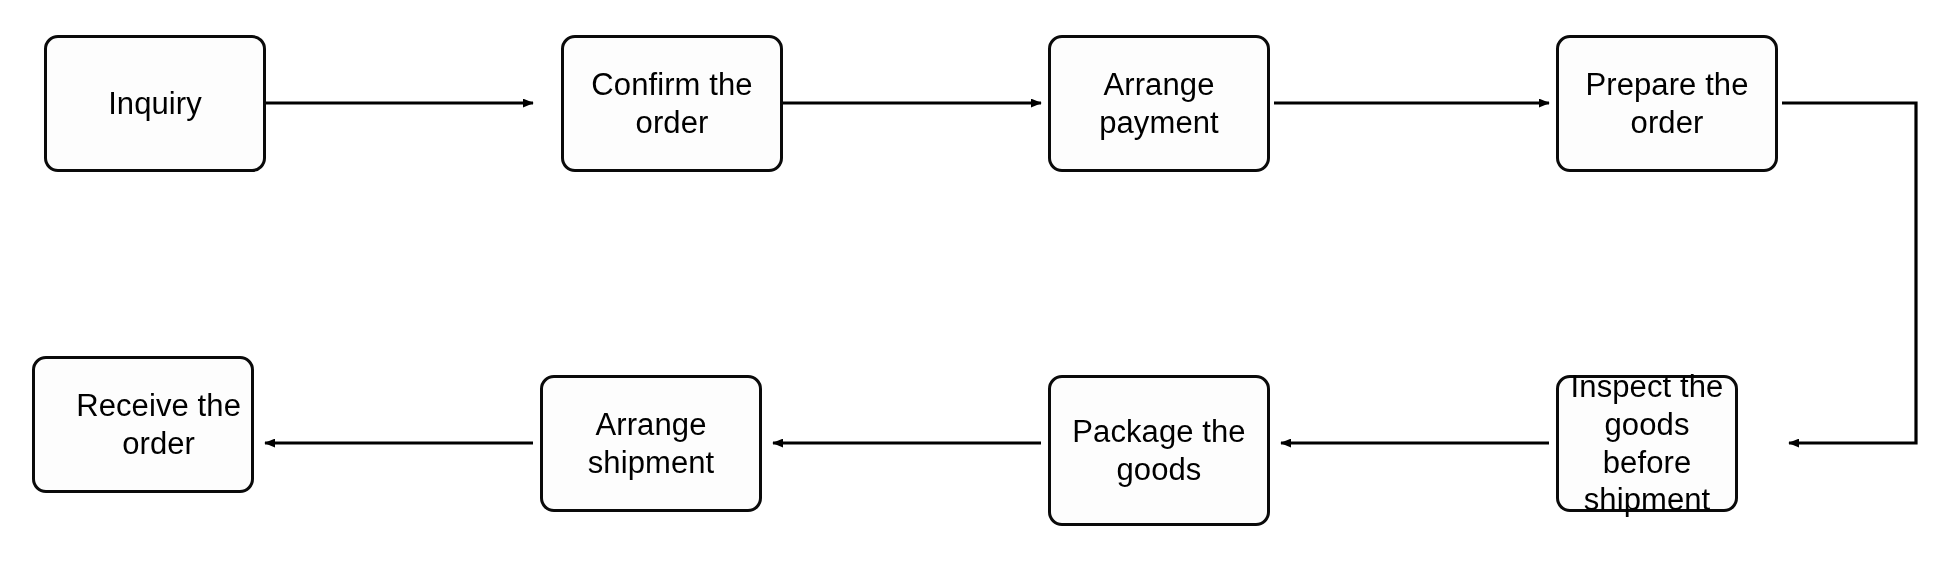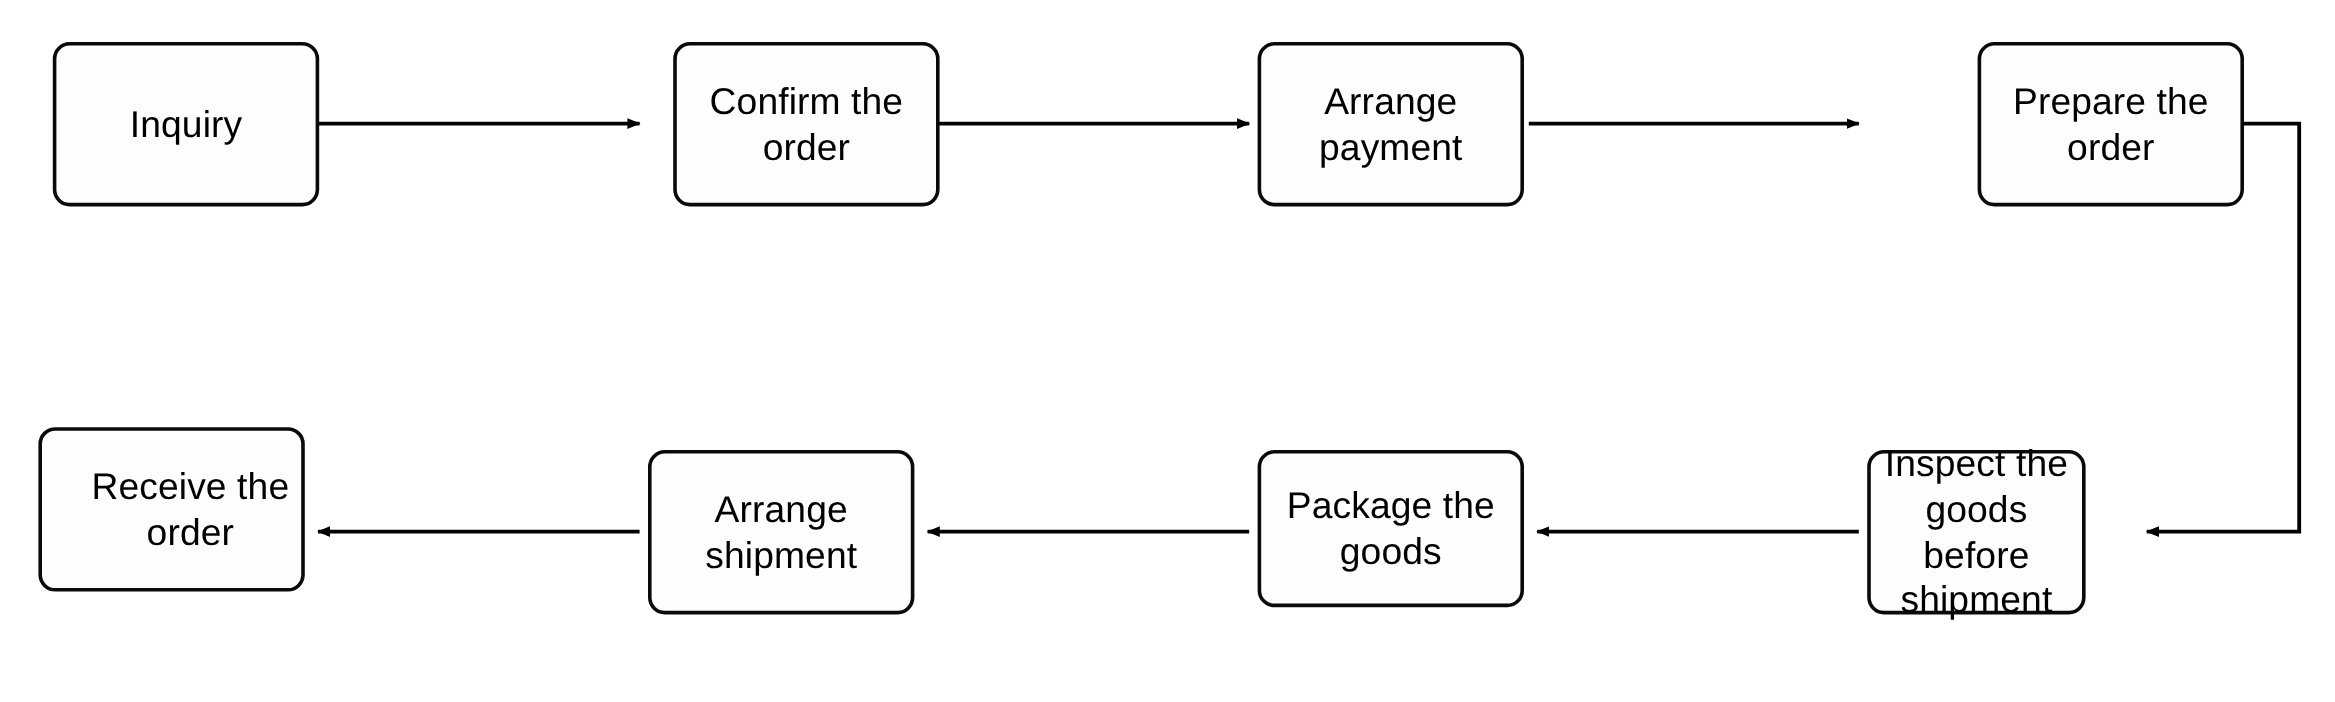--- a/index.html
+++ b/index.html
@@ -74,30 +74,30 @@
         <div class="node-label">Inquiry</div>
       </div>
       <div class="node" style="left: 540px; top: 35px; width: 222px; height: 137px; margin-left: 21px;">
         <div class="node-label">Confirm the
 order</div>
       </div>
       <div class="node" style="left: 1048px; top: 35px; width: 222px; height: 137px;">
         <div class="node-label">Arrange
 payment</div>
       </div>
-      <div class="node" style="left: 1648px; top: 35px; width: 222px; height: 137px;">
+      <div class="node" style="left: 1556px; top: 35px; width: 222px; height: 137px;">
         <div class="node-label">Prepare the
 order</div>
       </div>
       <div class="node" style="left: 1556px; top: 375px; width: 182px; height: 137px;">
         <div class="node-label">Inspect the
 goods before
 shipment</div>
       </div>
-      <div class="node" style="left: 1048px; top: 375px; width: 222px; height: 131px; justify-content: center;">
+      <div class="node" style="left: 1048px; top: 375px; width: 222px; height: 151px; justify-content: center;">
         <div class="node-label">Package the
 goods</div>
       </div>
       <div class="node" style="left: 540px; top: 375px; width: 222px; height: 137px;">
         <div class="node-label">Arrange
 shipment</div>
       </div>
       <div class="node" style="left: 32px; top: 356px; width: 222px; height: 137px; justify-content: flex-end;">
         <div class="node-label">Receive the
 order</div>

